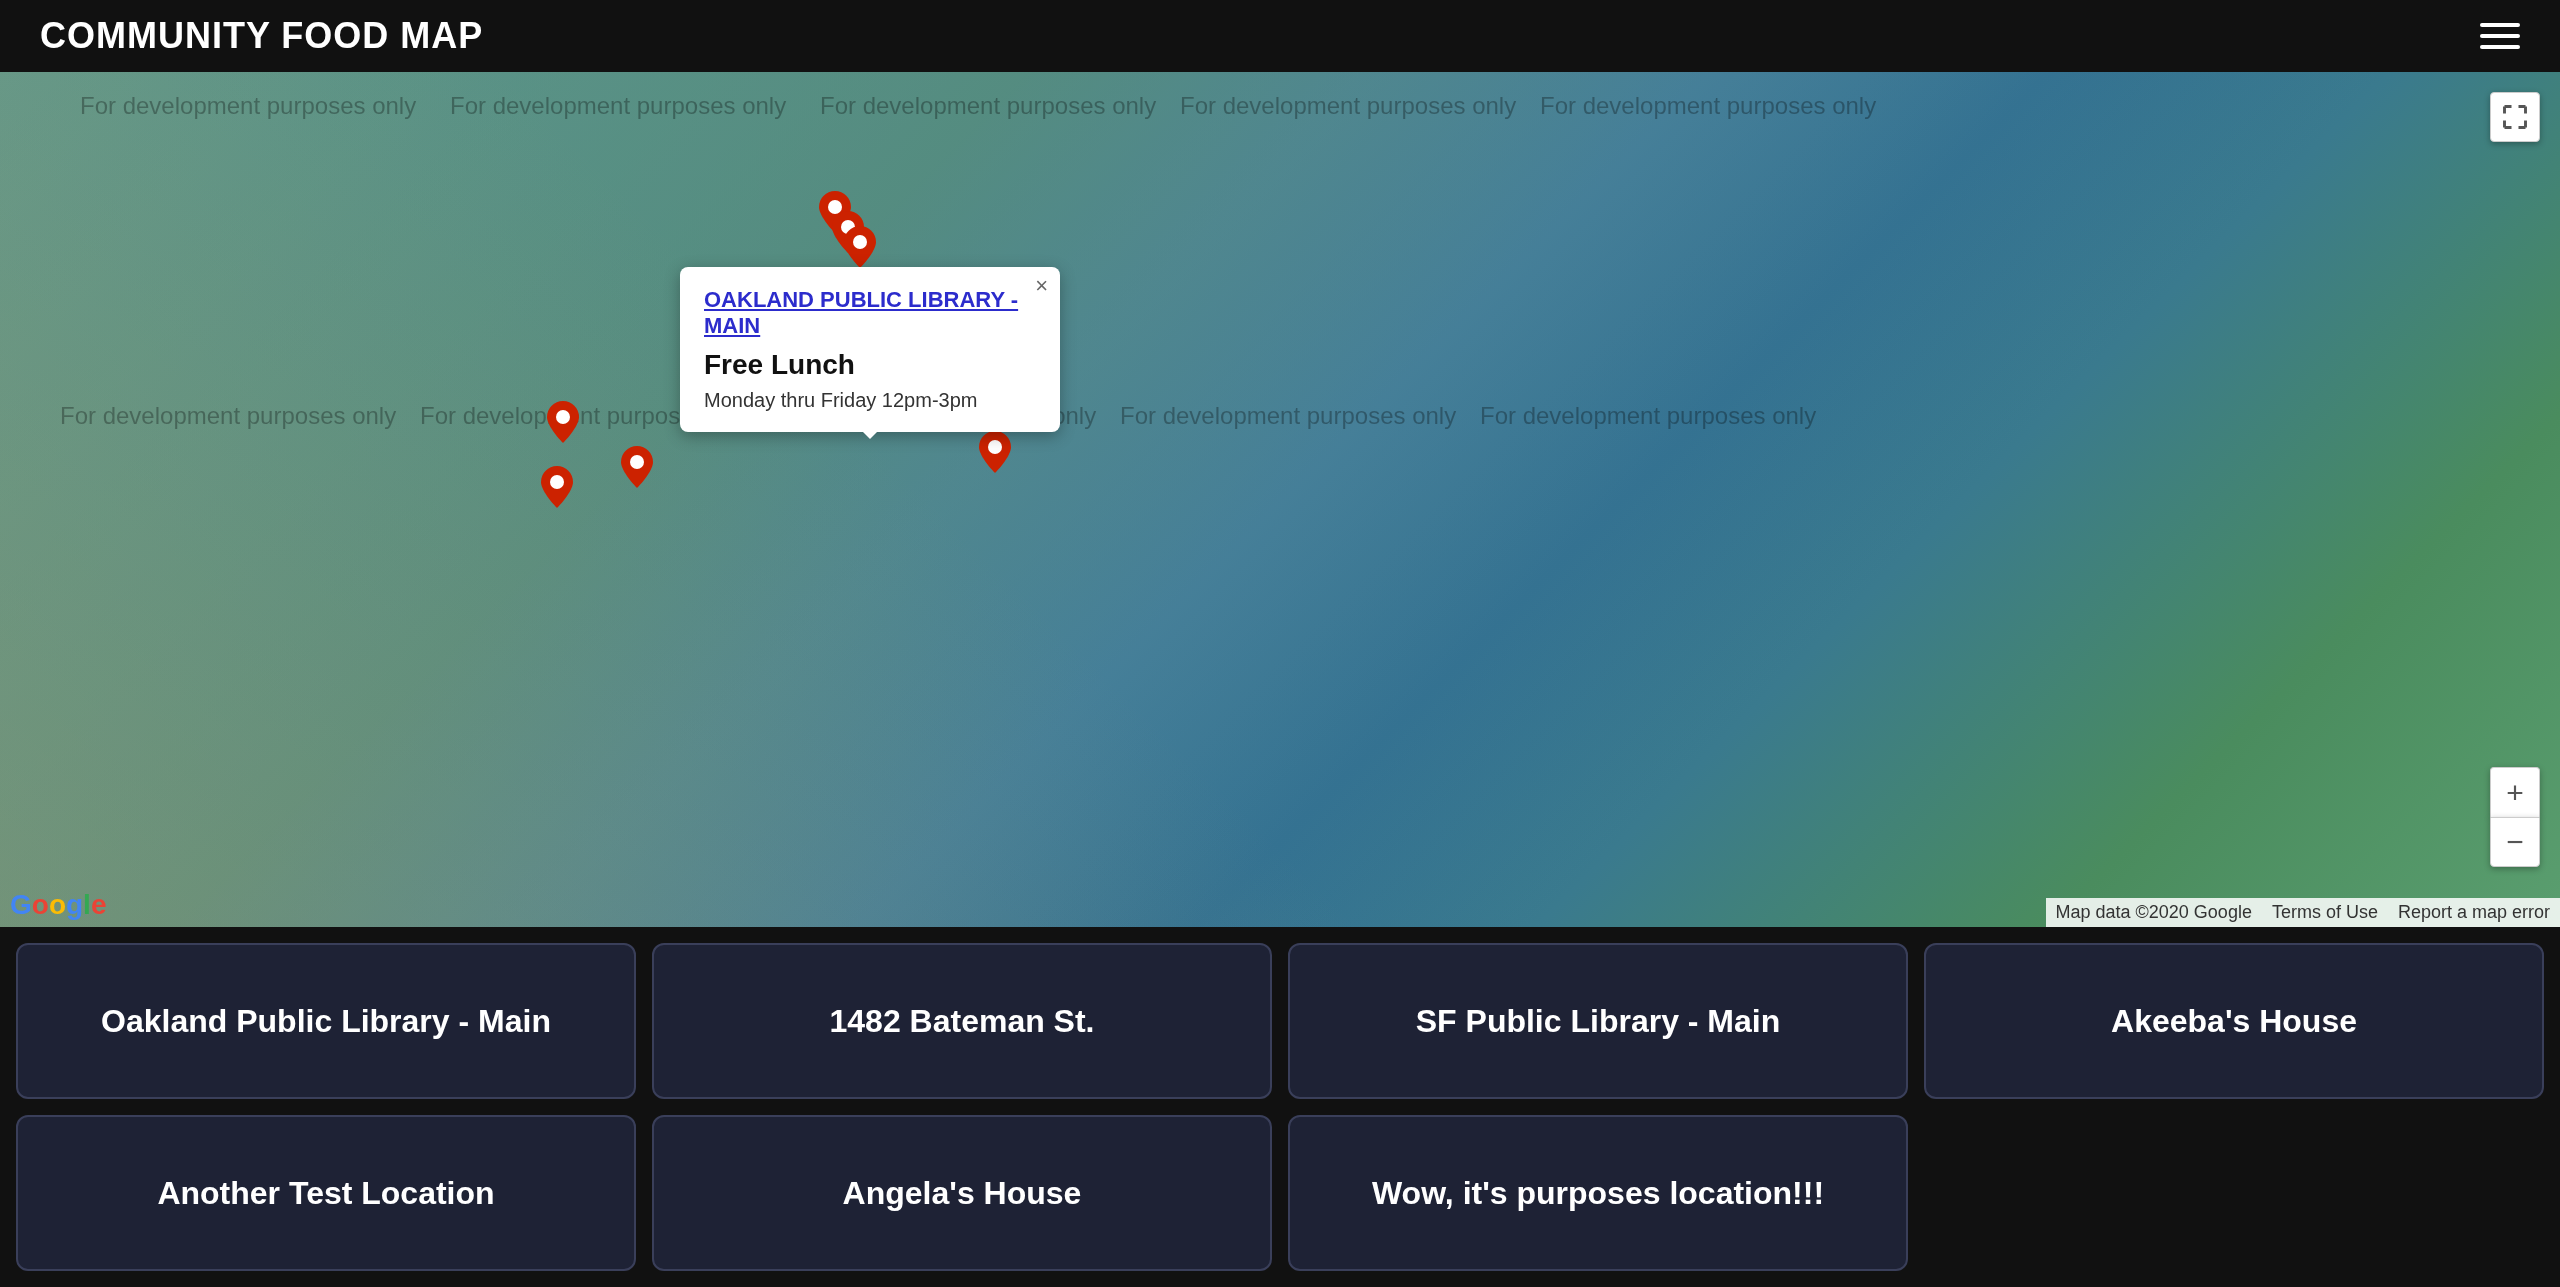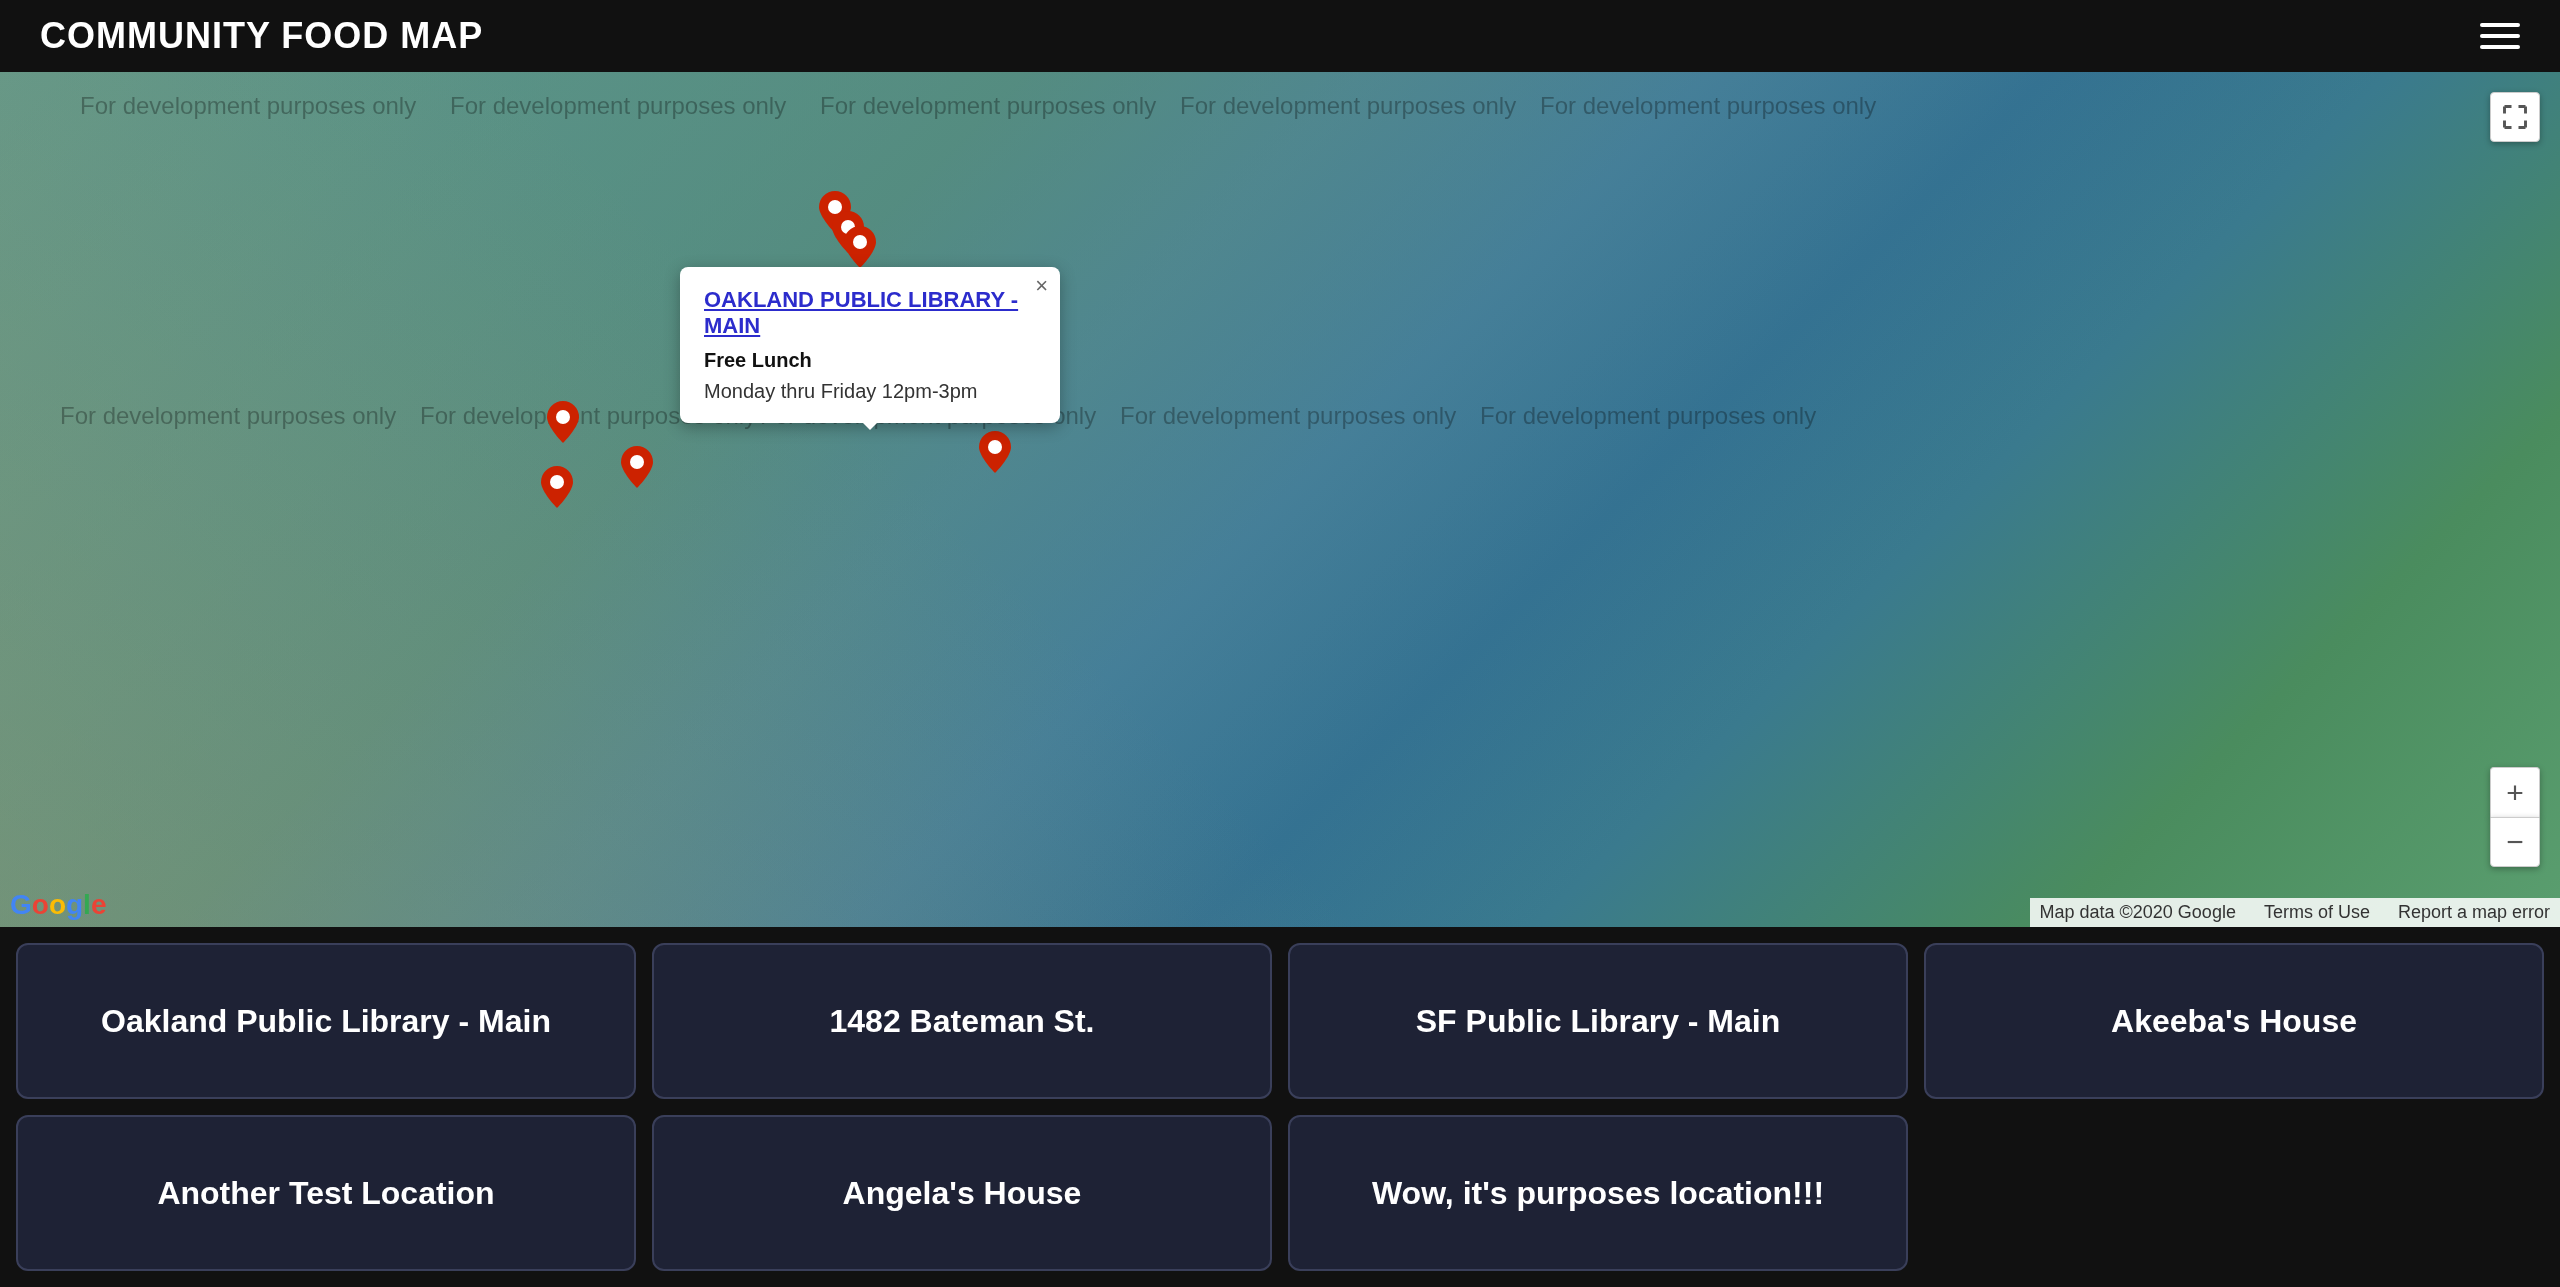--- a/index.html
+++ b/index.html
@@ -82,21 +82,21 @@
     
     .map-info-bar {
       position: absolute;
       bottom: 0;
       right: 0;
       background: rgba(255,255,255,0.85);
       font-size: 18px;
       color: #333;
       padding: 4px 10px;
       display: flex;
-      gap: 28px;
+      gap: 20px;
     }
     .map-info-bar a {
       color: #333;
       text-decoration: none;
     }
 
     
     .google-logo {
       position: absolute;
       bottom: 6px;
@@ -192,21 +192,21 @@
       line-height: 1;
     }
     .info-popup-title {
       color: #2c2ccc;
       font-size: 22px;
       font-weight: bold;
       text-decoration: underline;
       margin-bottom: 10px;
     }
     .info-popup-subtitle {
-      font-size: 20px;
+      font-size: 28px;
       font-weight: bold;
       color: #111;
     }
     .info-popup-desc {
       font-size: 20px;
       color: #333;
       margin-top: 8px;
     }
     
     .info-popup::after {

